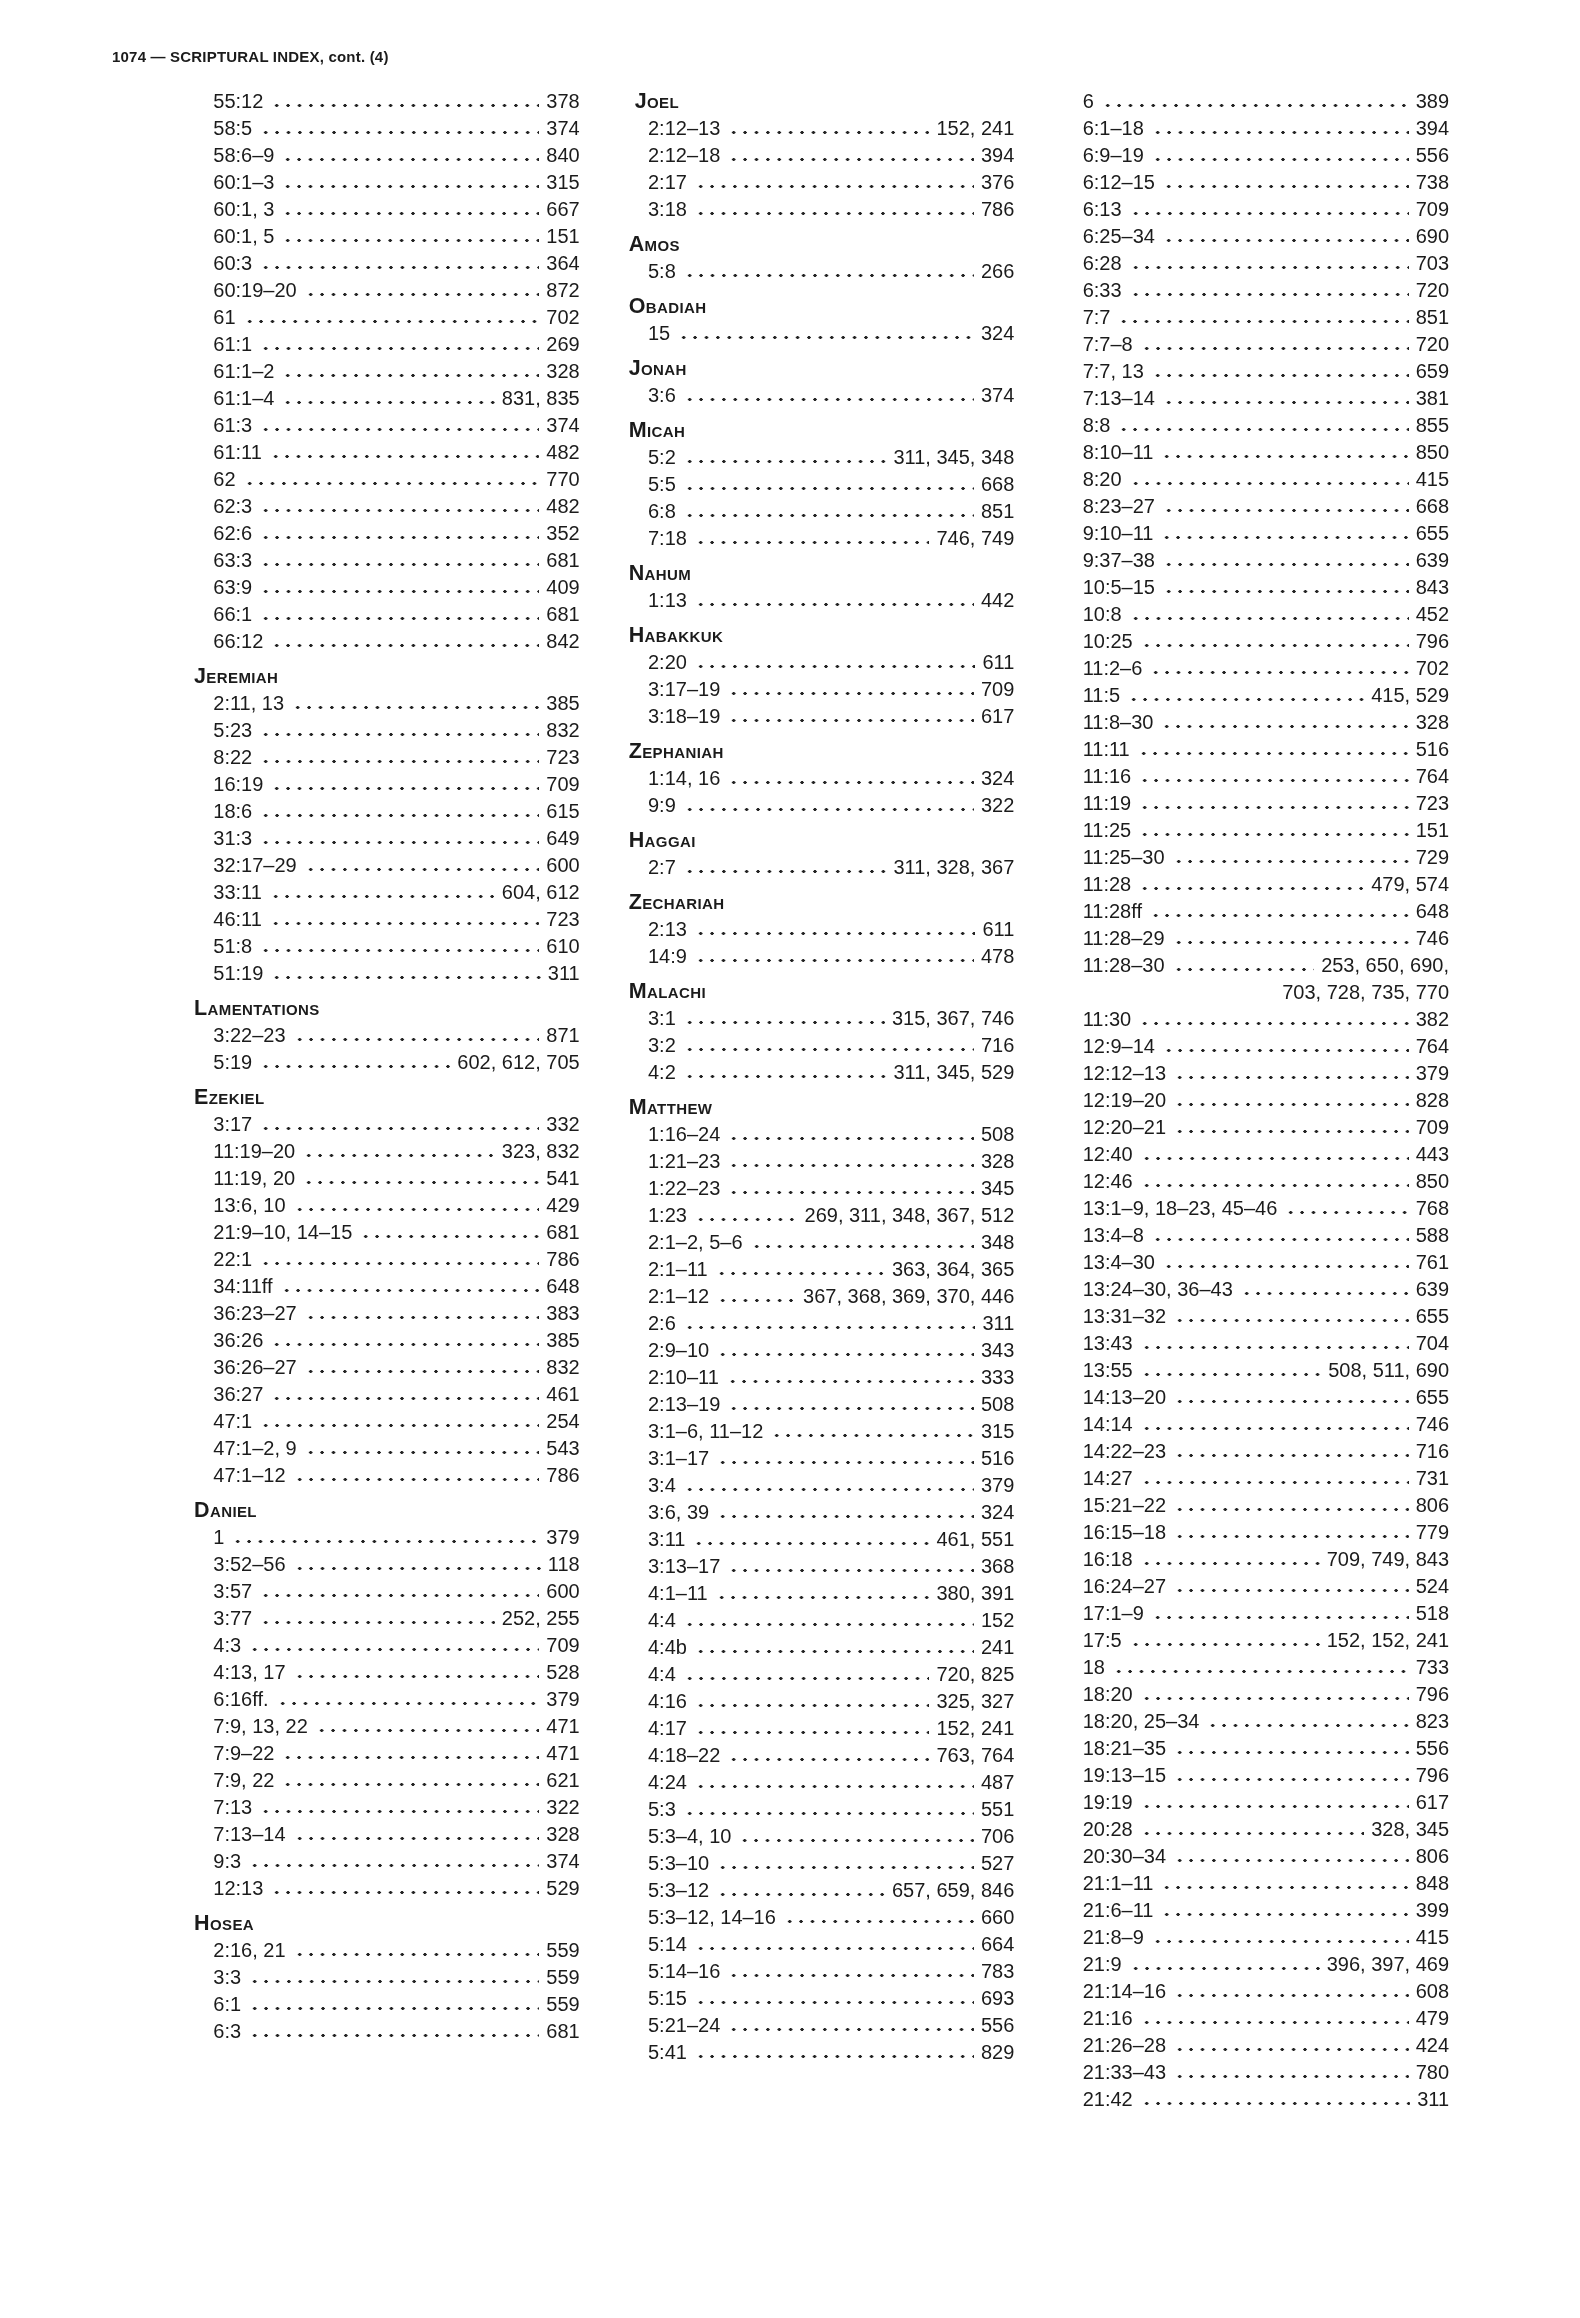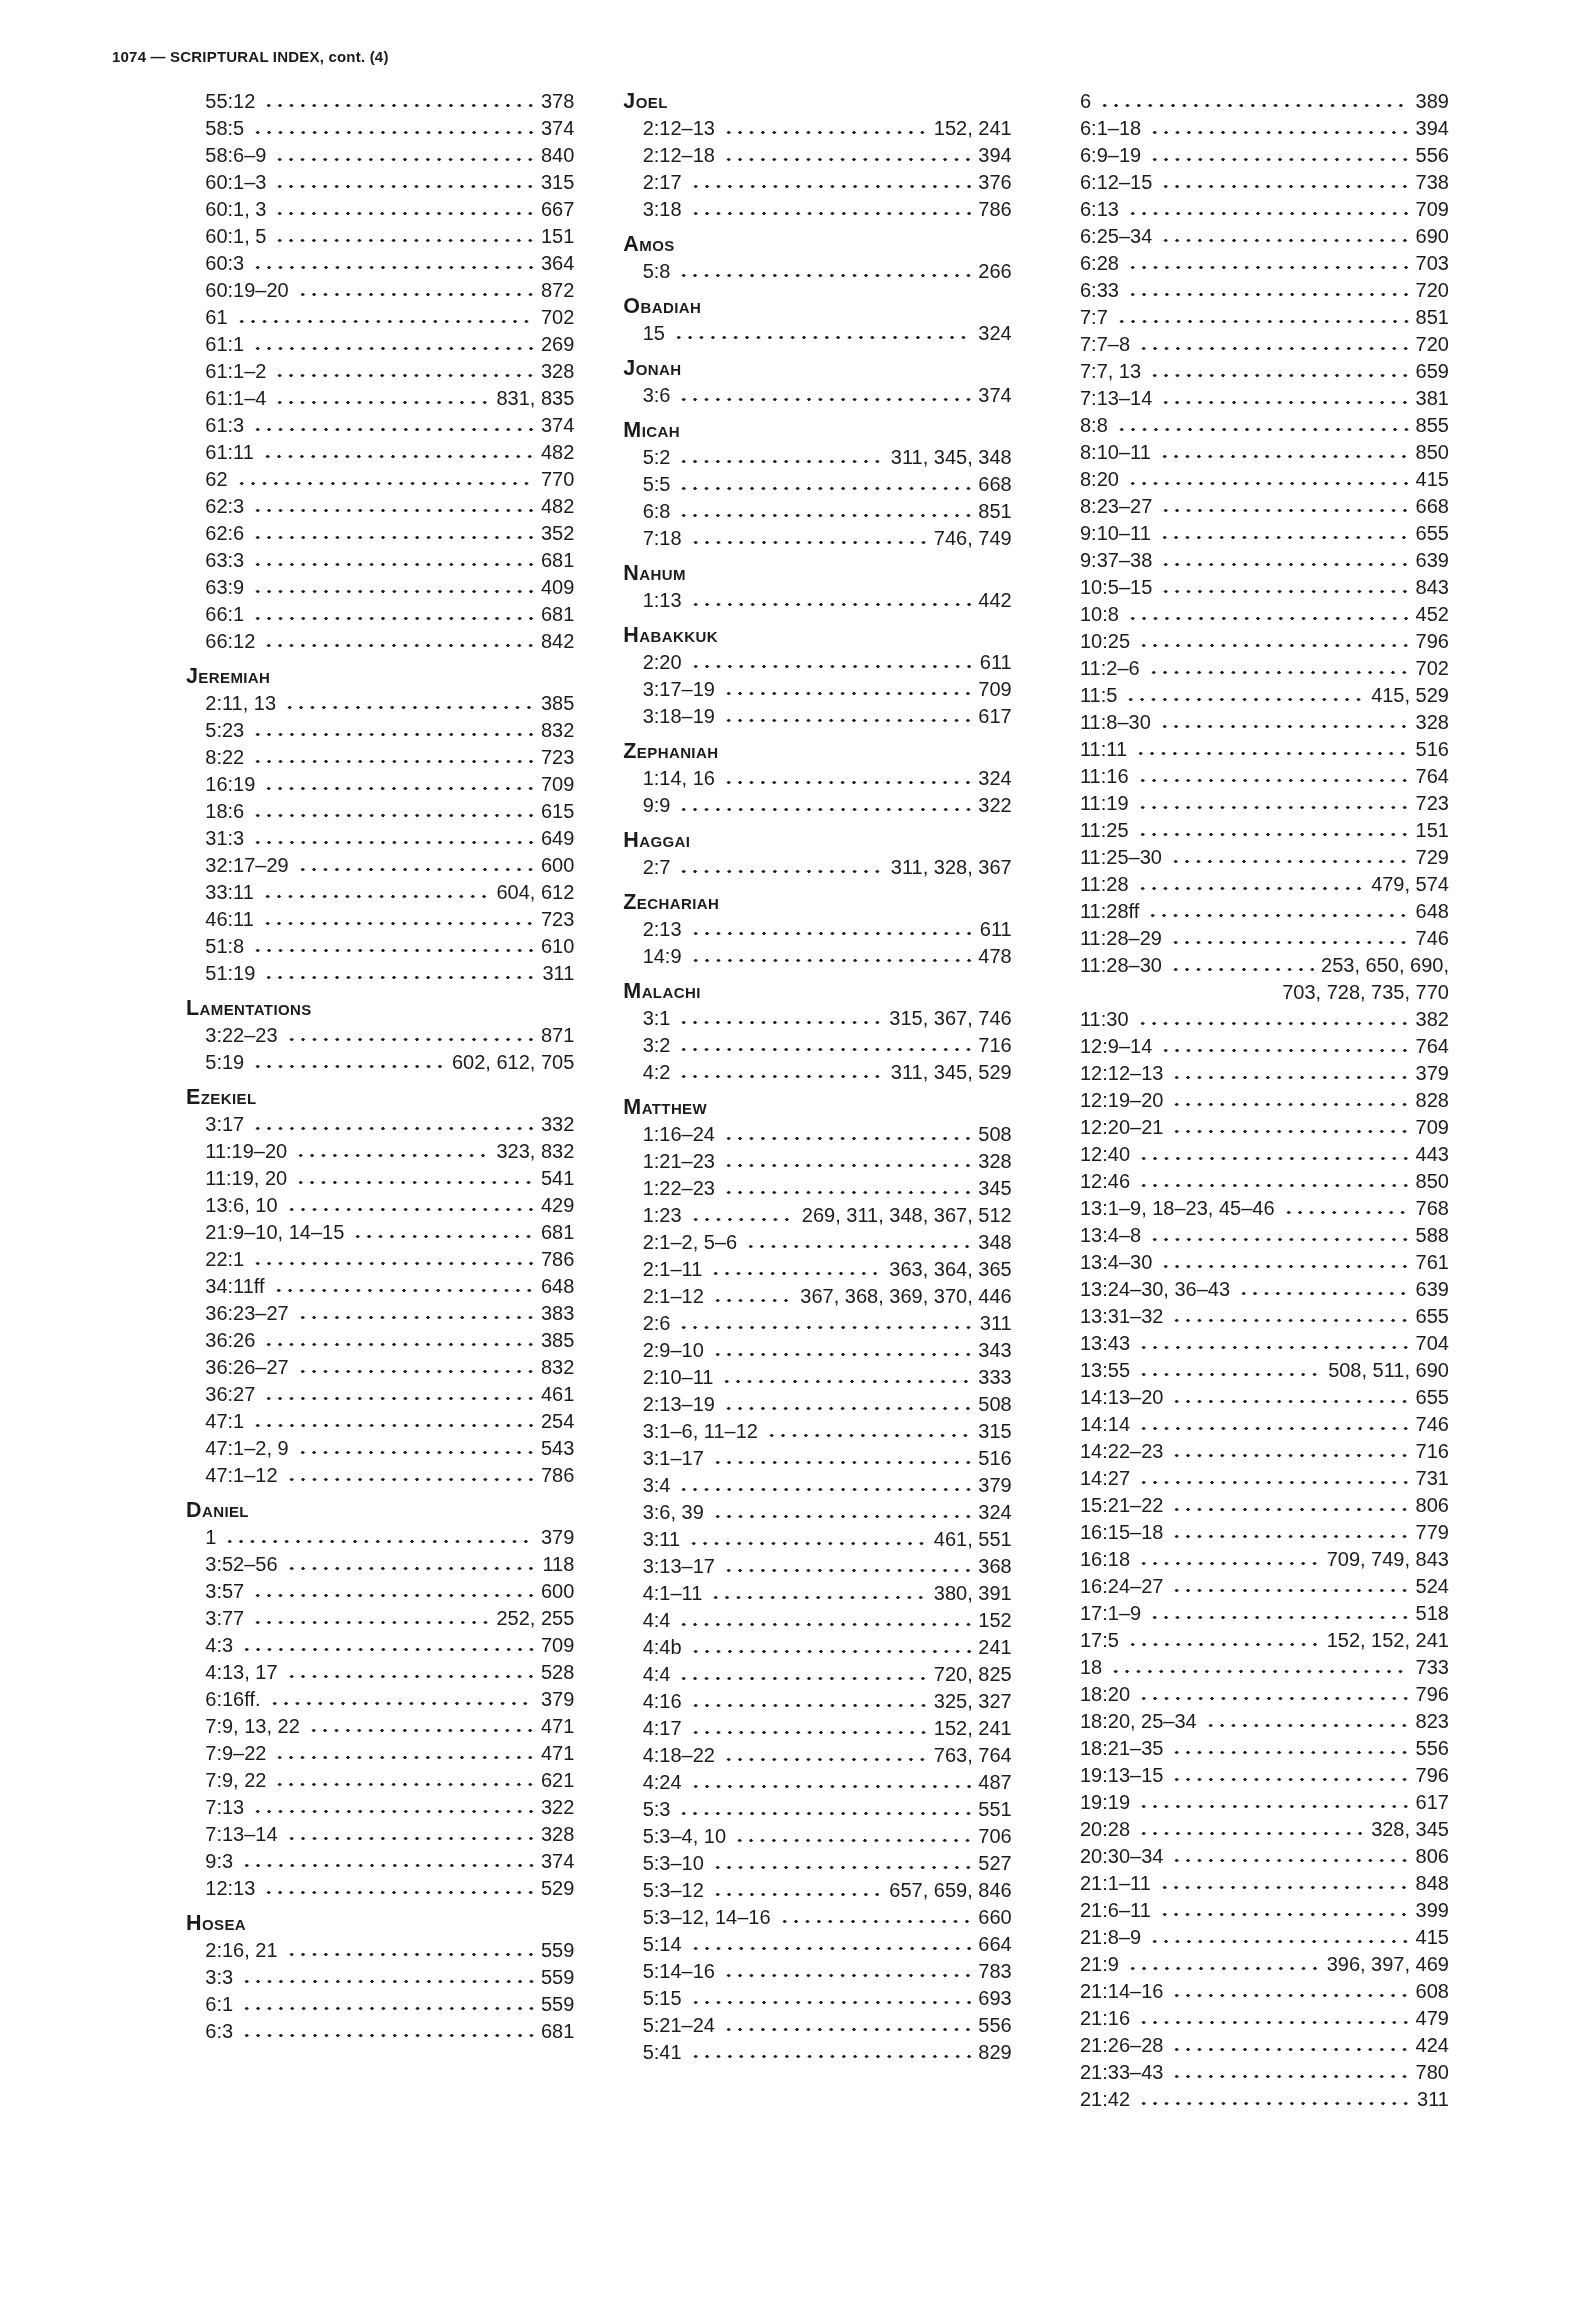--- a/index.html
+++ b/index.html
@@ -16,36 +16,36 @@
     position: absolute;
     left: 112px;
     top: 48px;
     font-size: 15px;
     font-weight: 600;
     letter-spacing: 0.2px;
     white-space: pre;
   }
   .columns {
     position: absolute;
-    left: 186px;
+    left: 194px;
     right: 132px;
     top: 88px;
     display: flex;
     gap: 49px;
   }
   .col { flex: 1 1 0; min-width: 0; }
   .head {
     font-weight: bold;
     font-variant: small-caps;
     font-size: 21.5px;
     line-height: 27px;
     margin-top: 8px;
     letter-spacing: 0.4px;
   }
-  .head:first-child { margin-top: 0; }
+  .head:first-child { margin-top: 0; margin-left: 6px; }
   .entry, .cont {
     display: flex;
     align-items: baseline;
     padding-left: 19.3px;
     font-size: 20px;
     line-height: 27px;
   }
   .cont { justify-content: flex-end; }
   .ref { white-space: pre; flex: 0 0 auto; }
   .pages { white-space: pre; flex: 0 0 auto; }

